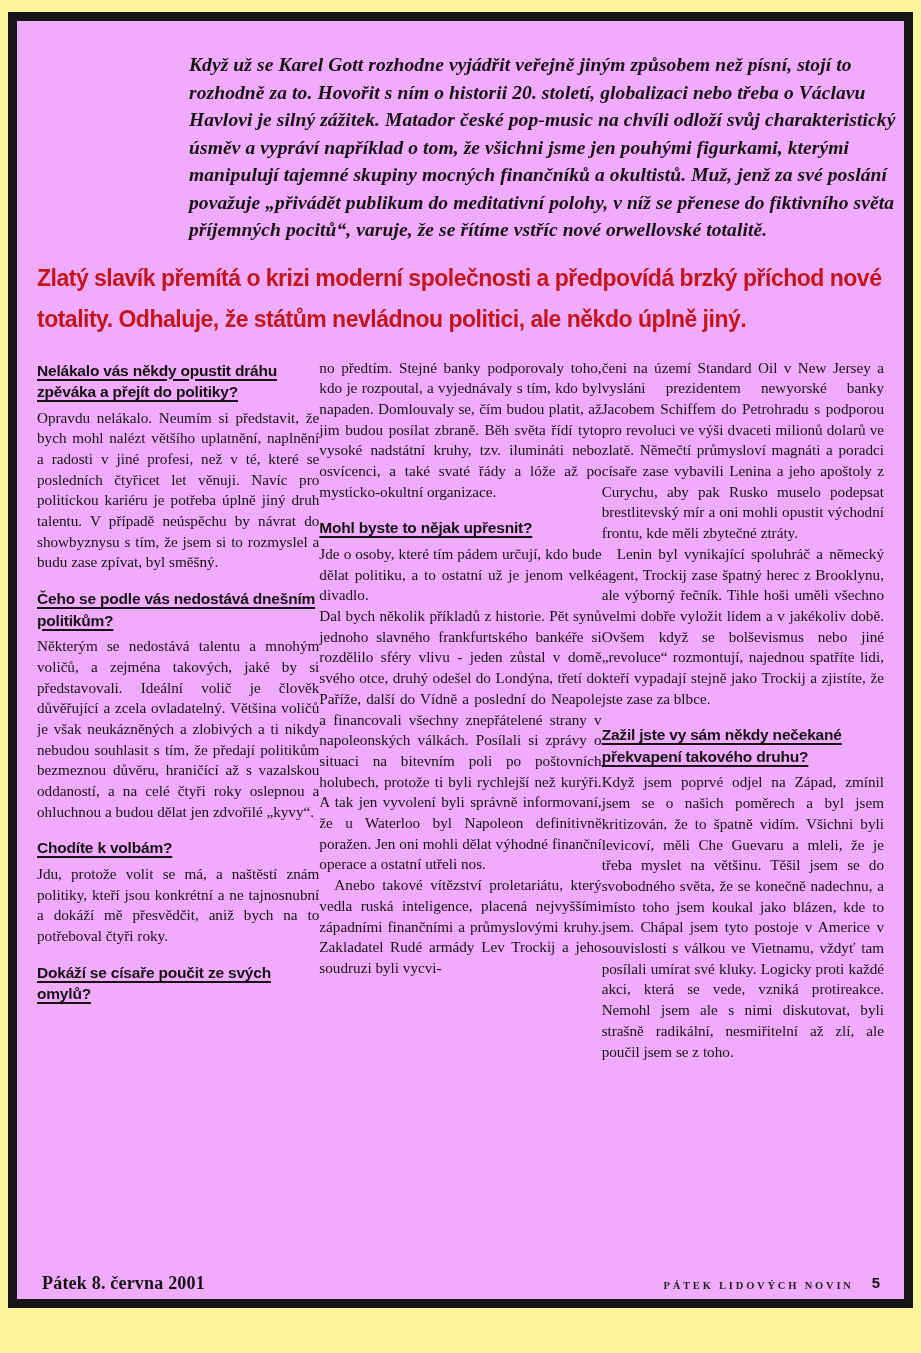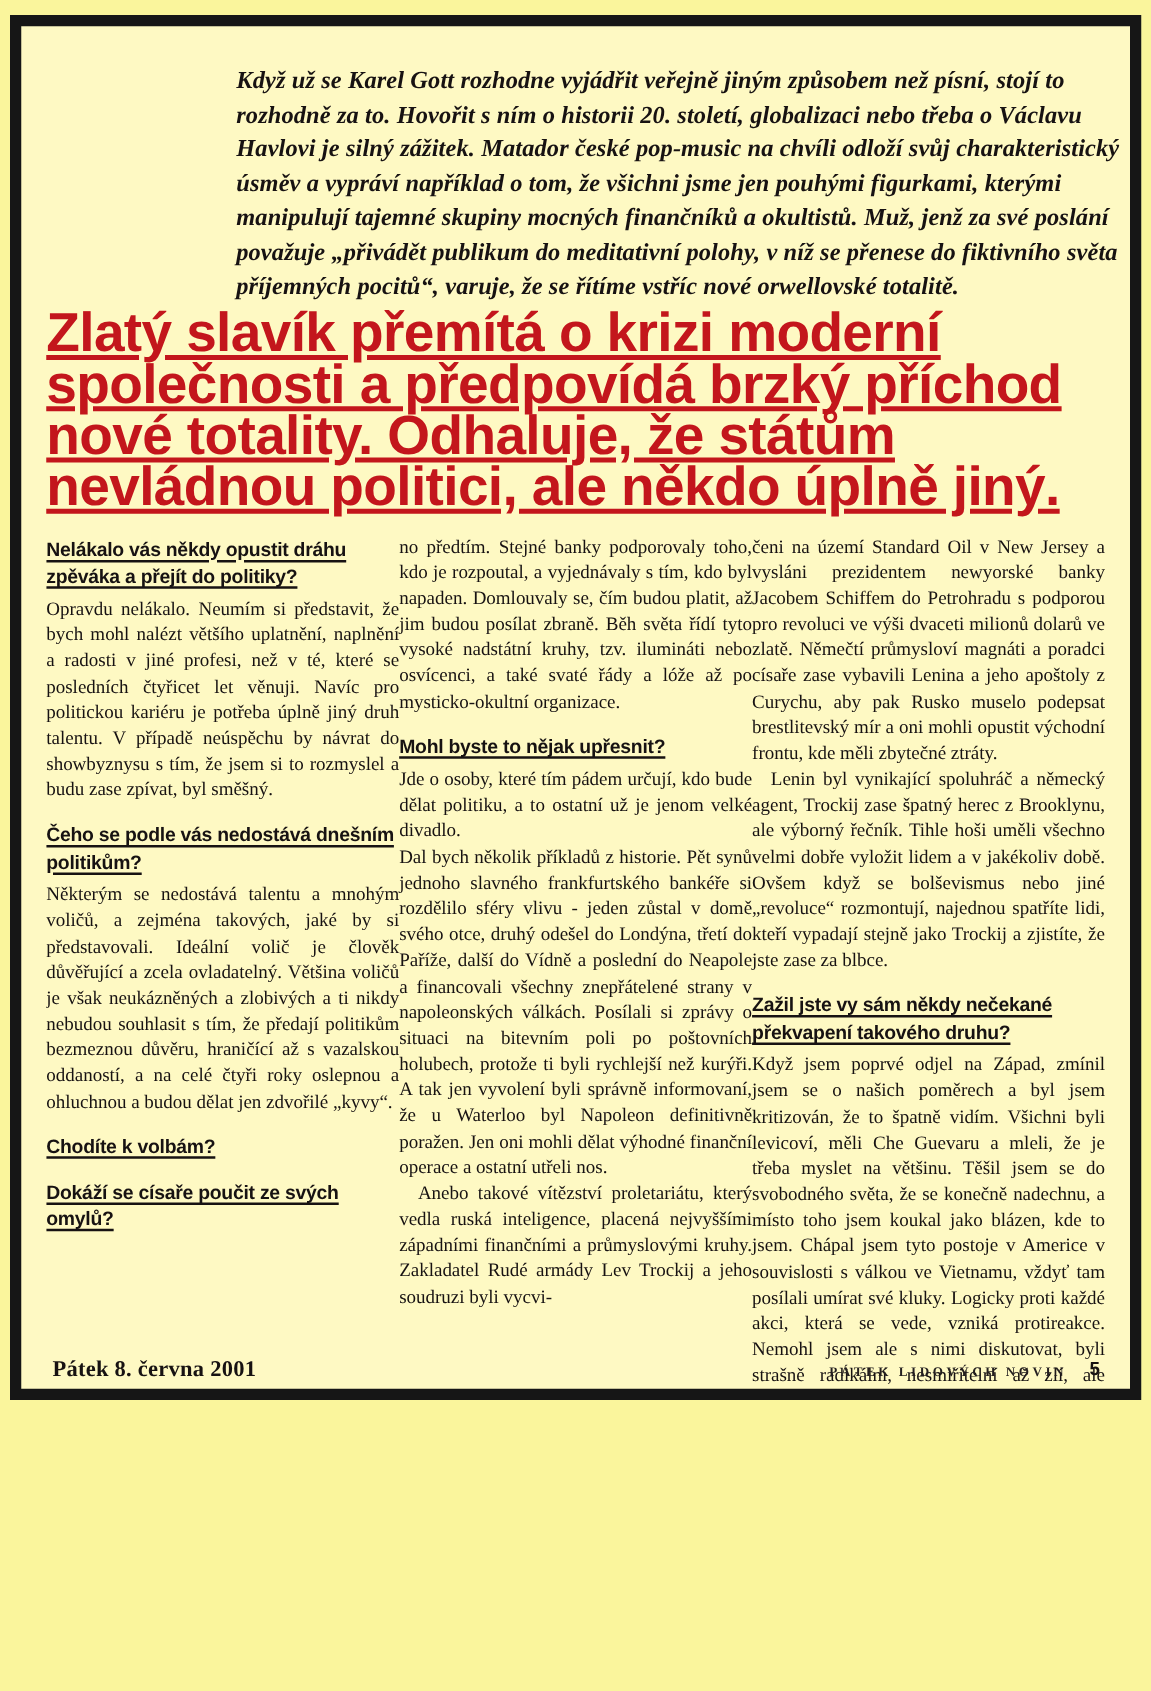--- a/index.html
+++ b/index.html
@@ -10,46 +10,45 @@
     overflow: hidden;
     background: #FAF59C;
     font-family: "Liberation Serif", serif;
     color: #171212;
   }
   .paper {
     position: absolute;
     left: 8px;
     top: 12px;
     width: 905px;
-    height: 1108px;
+    height: 1296px;
     box-sizing: border-box;
     border: 9px solid #161616;
-    background: #fef9c3;
+    background: #f0abfc;
     padding: 0 20px;
     overflow: hidden;
   }
   .intro {
     margin: 30px 0 0 152px;
     width: 712px;
     font-style: italic;
     font-weight: bold;
     font-size: 19.5px;
     line-height: 27.5px;
     letter-spacing: 0.1px;
   }
   .headline {
-    margin: 2px 0 0 0;
+    margin: 14px 0 0 0;
     width: 850px;
     font-family: "Liberation Sans", sans-serif;
     font-weight: bold;
-    font-size: 44px;
+    font-size: 23px;
     line-height: 41px;
     letter-spacing: -0.5px;
     color: #C3161C;
-    text-decoration: underline;
   }
   .cols {
     display: flex;
     gap: 0;
     margin-top: 18px;
     height: 792px;
     overflow: hidden;
   }
   .col {
     flex: 1 1 0;
@@ -113,20 +112,21 @@
   <h1 class="headline">Zlatý slavík přemítá o krizi moderní společnosti a předpovídá brzký příchod nové totality. Odhaluje, že státům nevládnou politici, ale někdo úplně jiný.</h1>
 
   <div class="cols">
 
     <div class="col">
       <p class="q">Nelákalo vás někdy opustit dráhu zpěváka a přejít do politiky?</p>
       <p class="a">Opravdu nelákalo. Neumím si představit, že bych mohl nalézt většího uplatnění, naplnění a radosti v jiné profesi, než v té, které se posledních čtyřicet let věnuji. Navíc pro politickou kariéru je potřeba úplně jiný druh talentu. V případě neúspěchu by návrat do showbyznysu s tím, že jsem si to rozmyslel a budu zase zpívat, byl směšný.</p>
       <p class="q">Čeho se podle vás nedostává dnešním politikům?</p>
       <p class="a">Některým se nedostává talentu a mnohým voličů, a zejména takových, jaké by si představovali. Ideální volič je člověk důvěřující a zcela ovladatelný. Většina voličů je však neukázněných a zlobivých a ti nikdy nebudou souhlasit s tím, že předají politikům bezmeznou důvěru, hraničící až s vazalskou oddaností, a na celé čtyři roky oslepnou a ohluchnou a budou dělat jen zdvořilé „kyvy“.</p>
       <p class="q">Chodíte k volbám?</p>
+      <p class="a">Jdu, protože volit se má, a naštěstí znám politiky, kteří jsou konkrétní a ne tajnosnubní a dokáží mě přesvědčit, aniž bych na to potřeboval čtyři roky.</p>
       <p class="q">Dokáží se císaře poučit ze svých omylů?</p>
     </div>
 
     <div class="col">
       <p class="a">no předtím. Stejné banky podporovaly toho, kdo je rozpoutal, a vyjednávaly s tím, kdo byl napaden. Domlouvaly se, čím budou platit, až jim budou posílat zbraně. Běh světa řídí tyto vysoké nadstátní kruhy, tzv. ilumináti nebo osvícenci, a také svaté řády a lóže až po mysticko-okultní organizace.</p>
       <p class="q">Mohl byste to nějak upřesnit?</p>
       <p class="a">Jde o osoby, které tím pádem určují, kdo bude dělat politiku, a to ostatní už je jenom velké divadlo.</p>
       <p class="a">Dal bych několik příkladů z historie. Pět synů jednoho slavného frankfurtského bankéře si rozdělilo sféry vlivu - jeden zůstal v domě svého otce, druhý odešel do Londýna, třetí do Paříže, další do Vídně a poslední do Neapole a financovali všechny znepřátelené strany v napoleonských válkách. Posílali si zprávy o situaci na bitevním poli po poštovních holubech, protože ti byli rychlejší než kurýři. A tak jen vyvolení byli správně informovaní, že u Waterloo byl Napoleon definitivně poražen. Jen oni mohli dělat výhodné finanční operace a ostatní utřeli nos.</p>
       <p class="a indent">Anebo takové vítězství proletariátu, který vedla ruská inteligence, placená nejvyššími západními finančními a průmyslovými kruhy. Zakladatel Rudé armády Lev Trockij a jeho soudruzi byli vycvi-</p>
     </div>

